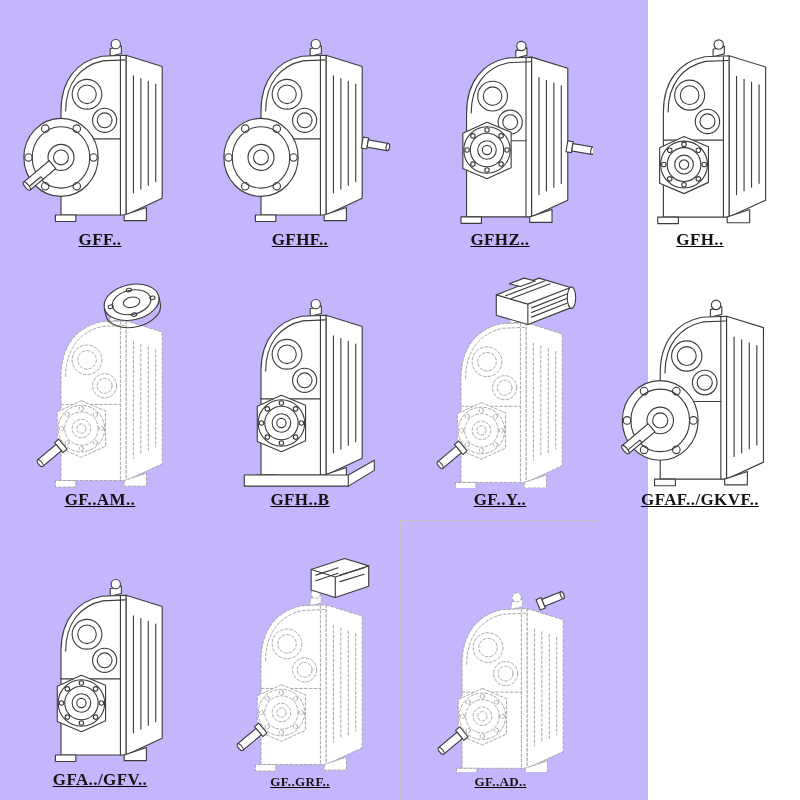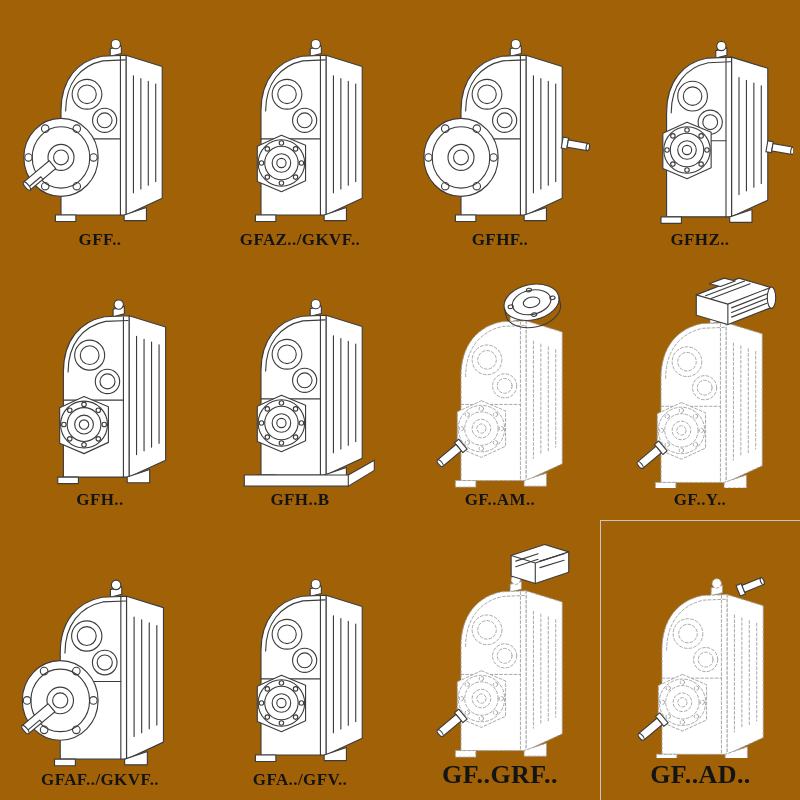--- a/index.html
+++ b/index.html
@@ -1,27 +1,27 @@
 <!DOCTYPE html>
 <html><head>
 <meta charset="utf-8">
 <style>
   * { margin:0; padding:0; box-sizing:border-box; }
   html,body { width:800px; height:800px; background:#fff; overflow:hidden;
               font-family:"Liberation Serif", serif; }
-  .sheet { width:800px; height:800px; background:#a16207; }
+  .sheet { width:648px; height:800px; background:#c4b5fd;text-decoration:underline; }
   .grid { display:grid; width:800px; height:800px;
           grid-template-columns:repeat(4,1fr);
           grid-template-rows:260px 260px 280px; }
   .cell { display:flex; flex-direction:column; align-items:center;
           justify-content:flex-end; padding-bottom:10px; position:relative; }
   .cell svg { display:block; }
   .label { font-weight:bold; font-size:17px; color:#141414;
            letter-spacing:.4px; margin-top:2px; white-space:nowrap; }
-  .label.lg { font-size:26px; }
+  .label.lg { font-size:13px; }
   .cell.boxed { border-left:1px solid #c6c6c6; border-top:1px solid #c6c6c6; }
   
   .lineart { stroke:#3c3c3c; stroke-width:1.2; fill:none;
              stroke-linejoin:round; stroke-linecap:round; }
   
   .ghost { stroke:#a2a2a2; stroke-width:1; stroke-dasharray:3 2.2; fill:none;
            stroke-linejoin:round; stroke-linecap:round; }
 </style>
 </head>
 <body>
@@ -123,29 +123,20 @@
       <svg width="186" height="221" viewBox="0 0 200 238">
         <g class="lineart">
           <use href="#gbody"></use>
           <use href="#flangeface"></use>
           <use href="#shaftkey"></use>
         </g>
       </svg>
       <figcaption class="label">GFF..</figcaption>
     </figure>
 
-    <figure class="cell">
-      <svg width="186" height="221" viewBox="0 0 200 238">
-        <g class="lineart">
-          <use href="#gbody"></use>
-          <use href="#hollowface"></use>
-        </g>
-      </svg>
-      <figcaption class="label">GFAZ../GKVF..</figcaption>
-    </figure>
 
     <figure class="cell">
       <svg width="186" height="221" viewBox="0 0 200 238">
         <g class="lineart">
           <use href="#gbody"></use>
           <use href="#flangeface"></use>
           <use href="#shaftstub" transform="translate(167,146) rotate(10)"></use>
         </g>
       </svg>
       <figcaption class="label">GFHF..</figcaption>
@@ -167,45 +158,45 @@
         <g class="lineart" transform="translate(2,0) scale(1.01)">
           <use href="#gbody"></use>
           <use href="#hollowface"></use>
         </g>
       </svg>
       <figcaption class="label">GFH..</figcaption>
     </figure>
 
     <figure class="cell">
       <svg width="186" height="221" viewBox="0 0 200 238">
-        <g class="lineart">
-          <use href="#gbody"></use>
-          <use href="#baseplate"></use>
-          <use href="#hollowface"></use>
-        </g>
-      </svg>
-      <figcaption class="label">GFH..B</figcaption>
-    </figure>
-
-    <figure class="cell">
-      <svg width="186" height="221" viewBox="0 0 200 238">
         <g class="ghost" transform="translate(0,6)">
           <use href="#gbody"></use>
           <use href="#hollowface"></use>
         </g>
         <g class="lineart">
           <use href="#iecflange" transform="translate(134,38) rotate(-12)"></use>
           <use href="#smallshaft" transform="translate(0,6)"></use>
         </g>
       </svg>
       <figcaption class="label">GF..AM..</figcaption>
     </figure>
 
     <figure class="cell">
       <svg width="186" height="221" viewBox="0 0 200 238">
+        <g class="lineart">
+          <use href="#gbody"></use>
+          <use href="#baseplate"></use>
+          <use href="#hollowface"></use>
+        </g>
+      </svg>
+      <figcaption class="label">GFH..B</figcaption>
+    </figure>
+
+    <figure class="cell">
+      <svg width="186" height="221" viewBox="0 0 200 238">
         <g class="ghost" transform="translate(0,8)">
           <use href="#gbody"></use>
           <use href="#hollowface"></use>
         </g>
         <g class="lineart">
           <use href="#motorblk" transform="translate(96,4)"></use>
           <use href="#smallshaft" transform="translate(0,8)"></use>
         </g>
       </svg>
       <figcaption class="label">GF..Y..</figcaption>

